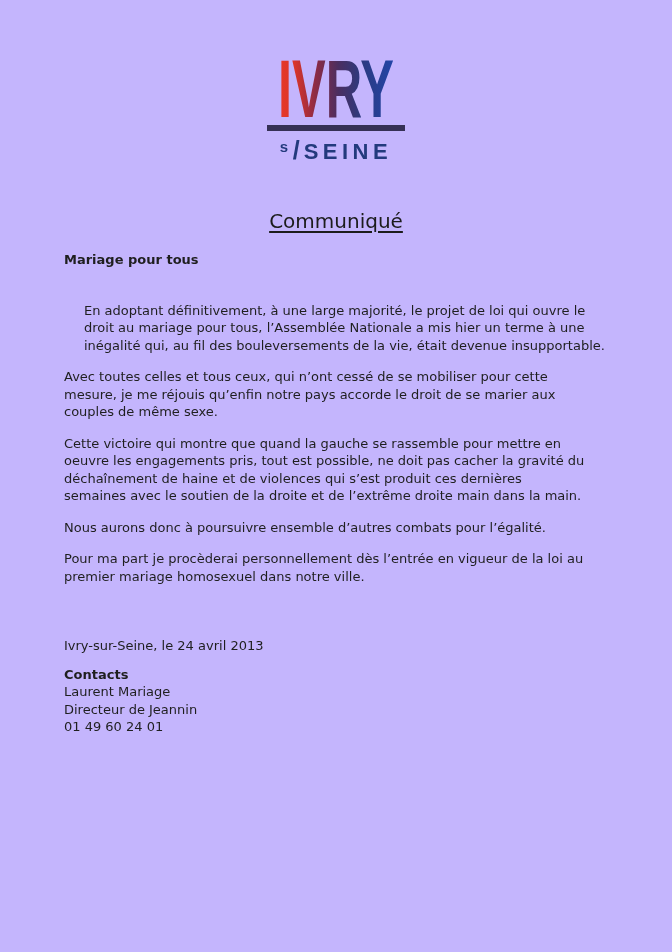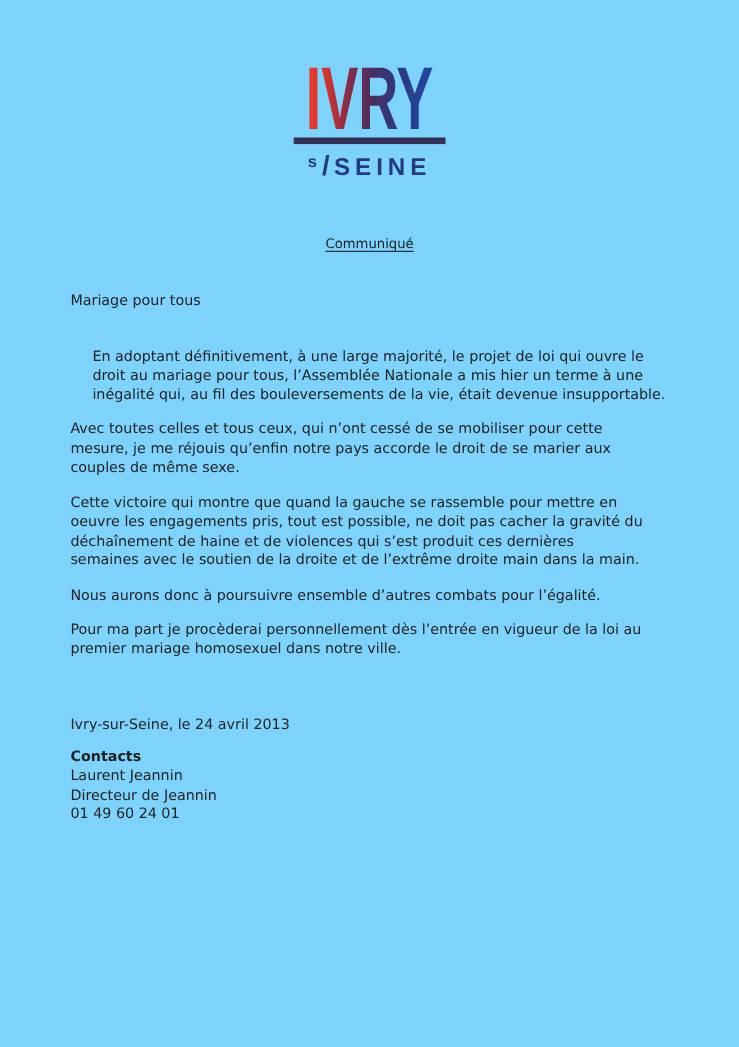--- a/index.html
+++ b/index.html
@@ -1,48 +1,48 @@
 <!DOCTYPE html>
 <html><head>
 <meta charset="utf-8">
 <style>
   html, body { margin: 0; padding: 0; background: #ffffff; }
   .page {
     position: relative;
     width: 672px;
     height: 952px;
     margin: 0 auto;
-    background: #7dd3fc;
+    background: #c4b5fd;
     font-family: "DejaVu Sans", "Liberation Sans", sans-serif;
     color: #1f1f1f;
     overflow: hidden;
   }
   .logo-wrap {
     padding-top: 50px;
     text-align: center;
   }
   .logo-wrap svg { display: inline-block; }
   .page-title {
     margin-top: 34px;
     text-align: center;
-    font-size: 12px;
+    font-size: 20px;
     line-height: 26px;
     color: #1c1c1c;
     text-decoration: underline;
     text-underline-offset: 3px;
   }
   .content {
     margin-left: 64px;
     width: 592px;
     font-size: 13px;
     line-height: 17.5px;
   }
   .subject {
-    margin-top: 31px;
-    font-weight: normal;
+    margin-top: 17px;
+    font-weight: bold;
   }
   .para {
     margin-top: 14px;
     white-space: pre;
   }
   .para.first { margin-top: 33px; margin-left: 20px; }
   .dateline { margin-top: 52px; }
   .contacts { margin-top: 11px; }
   .contacts .label { font-weight: bold; }
   .contact-line { white-space: pre; }
@@ -90,19 +90,19 @@
 déchaînement de haine et de violences qui s’est produit ces dernières
 semaines avec le soutien de la droite et de l’extrême droite main dans la main.</div>
     <div class="para">Nous aurons donc à poursuivre ensemble d’autres combats pour l’égalité.</div>
     <div class="para">Pour ma part je procèderai personnellement dès l’entrée en vigueur de la loi au
 premier mariage homosexuel dans notre ville.</div>
 
     <div class="dateline">Ivry-sur-Seine, le 24 avril 2013</div>
 
     <div class="contacts">
       <div class="label contact-line">Contacts</div>
-      <div class="contact-line">Laurent Jeannin</div>
+      <div class="contact-line">Laurent Mariage</div>
       <div class="contact-line">Directeur de Jeannin</div>
       <div class="contact-line">01 49 60 24 01</div>
     </div>
   </div>
 
 </div>
 
 </body></html>

